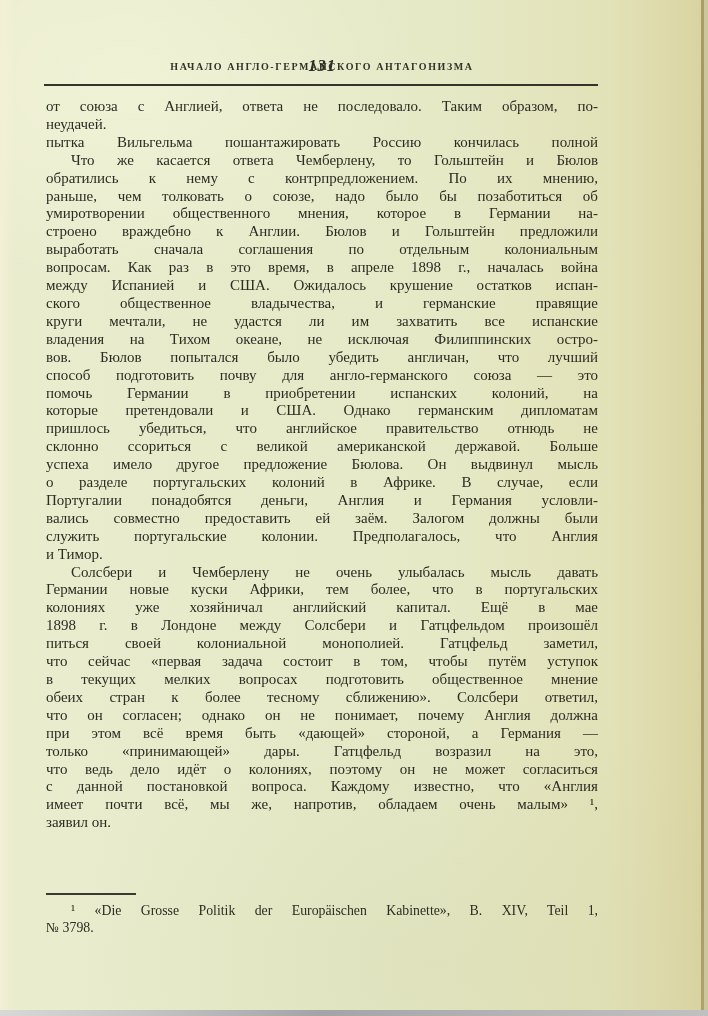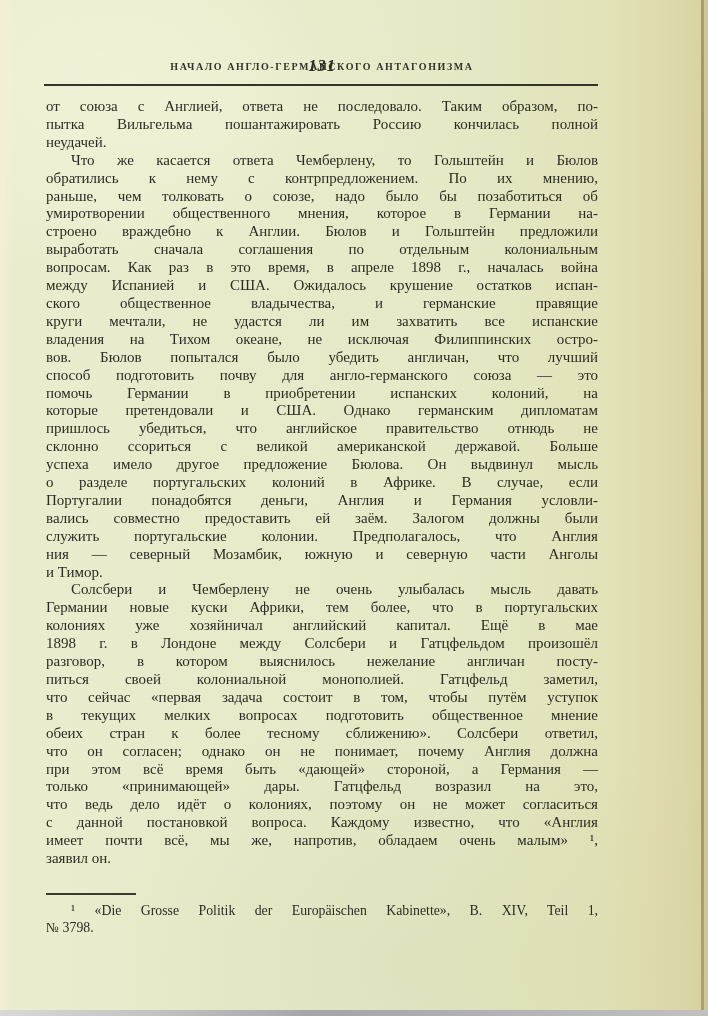--- a/index.html
+++ b/index.html
@@ -96,22 +96,22 @@
   <div class="edge-bottom"></div>
 
   <div class="running-head">НАЧАЛО АНГЛО-ГЕРМАНСКОГО АНТАГОНИЗМА</div>
 
   <div class="page-num">131</div>
 
   <div class="head-rule"></div>
 
   <div class="page-body">
       <div class="line">от союза с Англией, ответа не последовало. Таким образом, по-</div>
+      <div class="line para-end">неудачей.</div>
       <div class="line">пытка Вильгельма пошантажировать Россию кончилась полной</div>
-      <div class="line para-end">неудачей.</div>
       <div class="line first-indent">Что же касается ответа Чемберлену, то Гольштейн и Бюлов</div>
       <div class="line">обратились к нему с контрпредложением. По их мнению,</div>
       <div class="line">раньше, чем толковать о союзе, надо было бы позаботиться об</div>
       <div class="line">умиротворении общественного мнения, которое в Германии на-</div>
       <div class="line">строено враждебно к Англии. Бюлов и Гольштейн предложили</div>
       <div class="line">выработать сначала соглашения по отдельным колониальным</div>
       <div class="line">вопросам. Как раз в это время, в апреле 1898 г., началась война</div>
       <div class="line">между Испанией и США. Ожидалось крушение остатков испан-</div>
       <div class="line">ского общественное владычества, и германские правящие</div>
       <div class="line">круги мечтали, не удастся ли им захватить все испанские</div>
@@ -120,27 +120,25 @@
       <div class="line">способ подготовить почву для англо-германского союза — это</div>
       <div class="line">помочь Германии в приобретении испанских колоний, на</div>
       <div class="line">которые претендовали и США. Однако германским дипломатам</div>
       <div class="line">пришлось убедиться, что английское правительство отнюдь не</div>
       <div class="line">склонно ссориться с великой американской державой. Больше</div>
       <div class="line">успеха имело другое предложение Бюлова. Он выдвинул мысль</div>
       <div class="line">о разделе португальских колоний в Африке. В случае, если</div>
       <div class="line">Португалии понадобятся деньги, Англия и Германия условли-</div>
       <div class="line">вались совместно предоставить ей заём. Залогом должны были</div>
       <div class="line">служить португальские колонии. Предполагалось, что Англия</div>
-      <div class="line">ния — северный Мозамбик, южную и северную части Анголы</div>
       <div class="line para-end">и Тимор.</div>
       <div class="line first-indent">Солсбери и Чемберлену не очень улыбалась мысль давать</div>
       <div class="line">Германии новые куски Африки, тем более, что в португальских</div>
       <div class="line">колониях уже хозяйничал английский капитал. Ещё в мае</div>
       <div class="line">1898 г. в Лондоне между Солсбери и Гатцфельдом произошёл</div>
-      <div class="line">разговор, в котором выяснилось нежелание англичан посту-</div>
       <div class="line">питься своей колониальной монополией. Гатцфельд заметил,</div>
       <div class="line">что сейчас «первая задача состоит в том, чтобы путём уступок</div>
       <div class="line">в текущих мелких вопросах подготовить общественное мнение</div>
       <div class="line">обеих стран к более тесному сближению». Солсбери ответил,</div>
       <div class="line">что он согласен; однако он не понимает, почему Англия должна</div>
       <div class="line">при этом всё время быть «дающей» стороной, а Германия —</div>
       <div class="line">только «принимающей» дары. Гатцфельд возразил на это,</div>
       <div class="line">что ведь дело идёт о колониях, поэтому он не может согласиться</div>
       <div class="line">с данной постановкой вопроса. Каждому известно, что «Англия</div>
       <div class="line">имеет почти всё, мы же, напротив, обладаем очень малым» ¹,</div>

